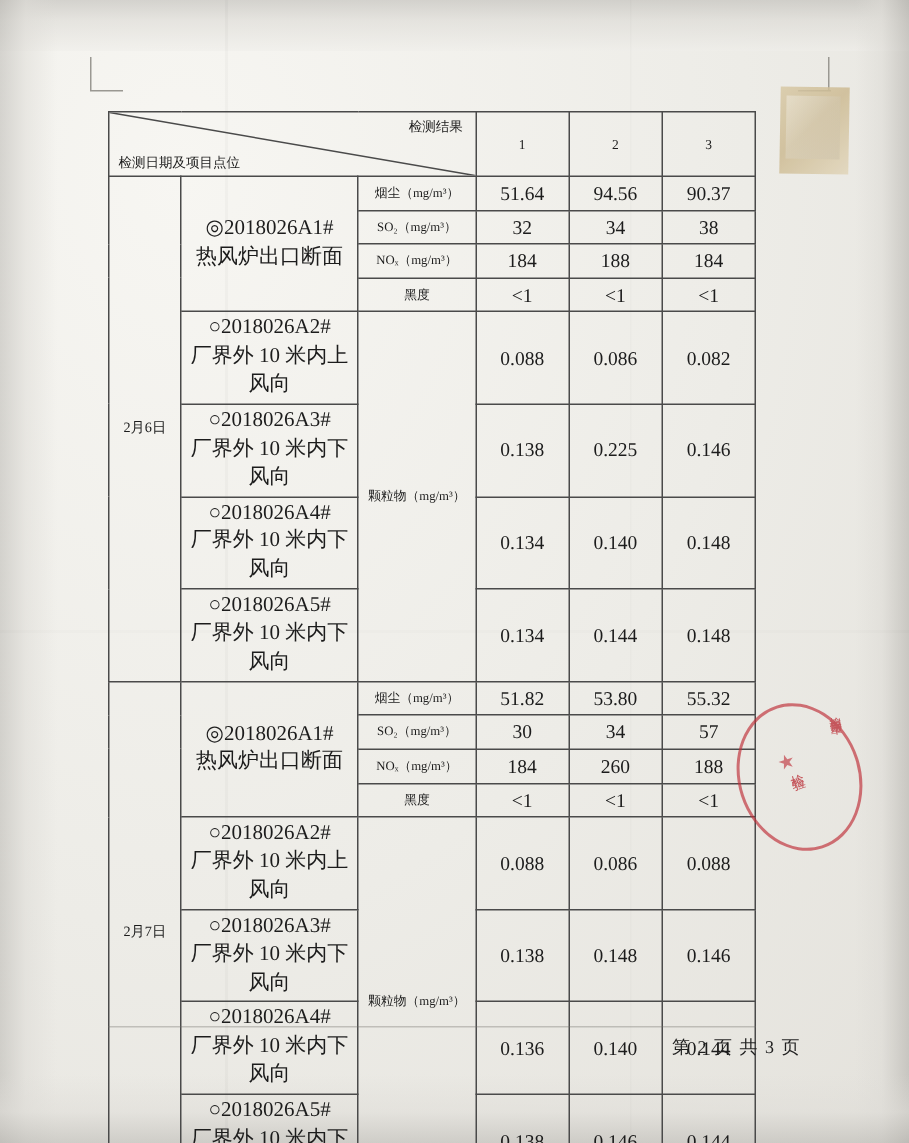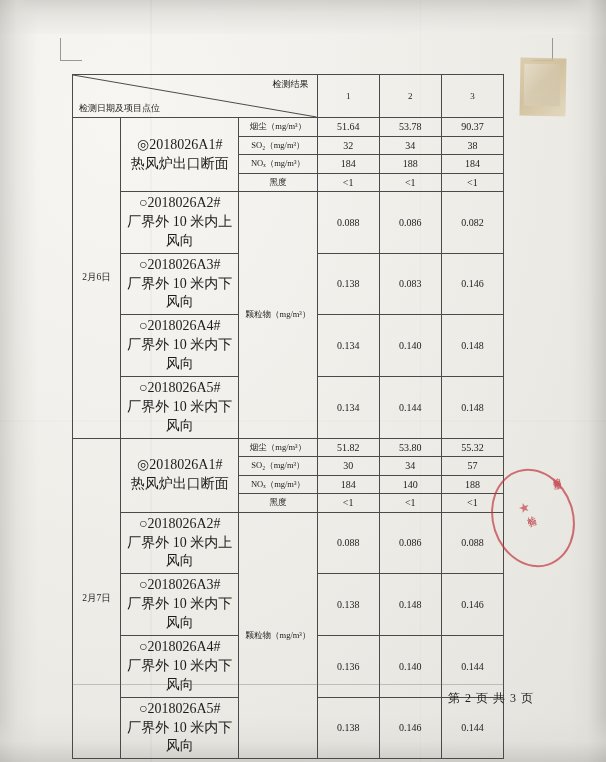--- a/index.html
+++ b/index.html
@@ -121,21 +121,21 @@
   }
   .cell-point {
     text-align: center;
     font-size: 14px;
     line-height: 1.5;
     padding: 3px 2px;
   }
   .cell-point .pl1 { display:block; }
   .cell-point .pl2 { display:block;text-align:center; }
   .cell-item { font-size: 8.5px; }
-  .cell-val { font-size: 10px; }
+  .cell-val { font-size: 13px; }
   .cell-date { font-size: 9.5px; }
   .particle { font-size: 8.5px; line-height: 1.7; }
 
   
   .footer {
     position: absolute;
     right: 72px;
     top: 690px;
     font-size: 12px;
     color: #1f1f1f;
@@ -250,21 +250,21 @@
         </tr>
 
         <tr>
           <td rowspan="8" class="cell-date">2月6日</td>
           <td rowspan="4" class="cell-point">
             <span class="pl1">◎2018026A1#</span>
             <span class="pl2">热风炉出口断面</span>
           </td>
           <td class="cell-item">烟尘（mg/m³）</td>
           <td class="cell-val">51.64</td>
-          <td class="cell-val">53.78</td>
+          <td class="cell-val">94.56</td>
           <td class="cell-val">90.37</td>
         </tr>
         <tr>
           <td class="cell-item">SO₂（mg/m³）</td>
           <td class="cell-val">32</td>
           <td class="cell-val">34</td>
           <td class="cell-val">38</td>
         </tr>
         <tr>
           <td class="cell-item">NOₓ（mg/m³）</td>
@@ -288,21 +288,21 @@
           <td class="cell-val">0.088</td>
           <td class="cell-val">0.086</td>
           <td class="cell-val">0.082</td>
         </tr>
         <tr>
           <td class="cell-point">
             <span class="pl1">○2018026A3#</span>
             <span class="pl2">厂界外 10 米内下风向</span>
           </td>
           <td class="cell-val">0.138</td>
-          <td class="cell-val">0.083</td>
+          <td class="cell-val">0.225</td>
           <td class="cell-val">0.146</td>
         </tr>
         <tr>
           <td class="cell-point">
             <span class="pl1">○2018026A4#</span>
             <span class="pl2">厂界外 10 米内下风向</span>
           </td>
           <td class="cell-val">0.134</td>
           <td class="cell-val">0.140</td>
           <td class="cell-val">0.148</td>
@@ -330,21 +330,21 @@
         </tr>
         <tr>
           <td class="cell-item">SO₂（mg/m³）</td>
           <td class="cell-val">30</td>
           <td class="cell-val">34</td>
           <td class="cell-val">57</td>
         </tr>
         <tr>
           <td class="cell-item">NOₓ（mg/m³）</td>
           <td class="cell-val">184</td>
-          <td class="cell-val">140</td>
+          <td class="cell-val">260</td>
           <td class="cell-val">188</td>
         </tr>
         <tr>
           <td class="cell-item">黑度</td>
           <td class="cell-val">&lt;1</td>
           <td class="cell-val">&lt;1</td>
           <td class="cell-val">&lt;1</td>
         </tr>
 
         <tr>

